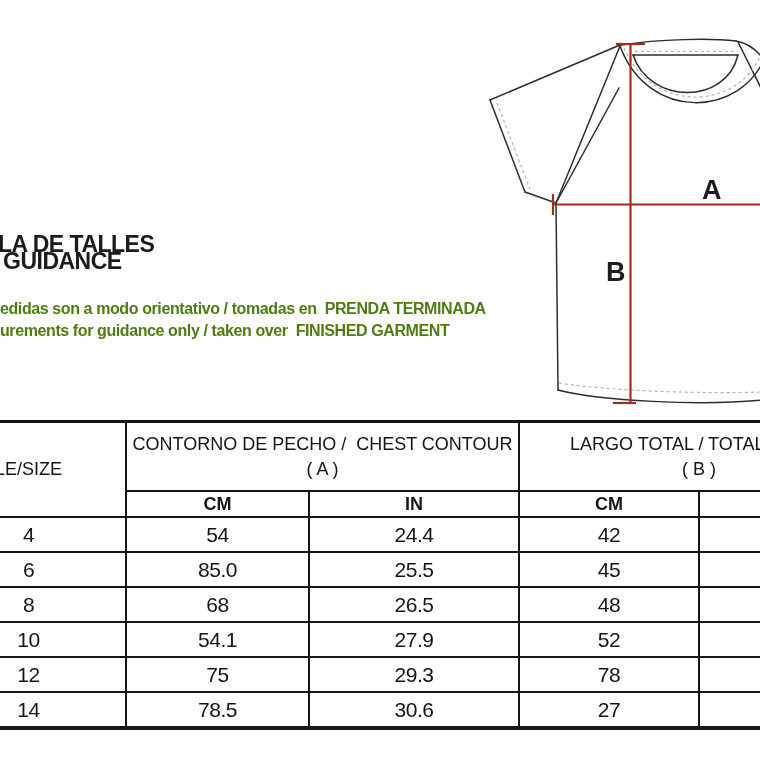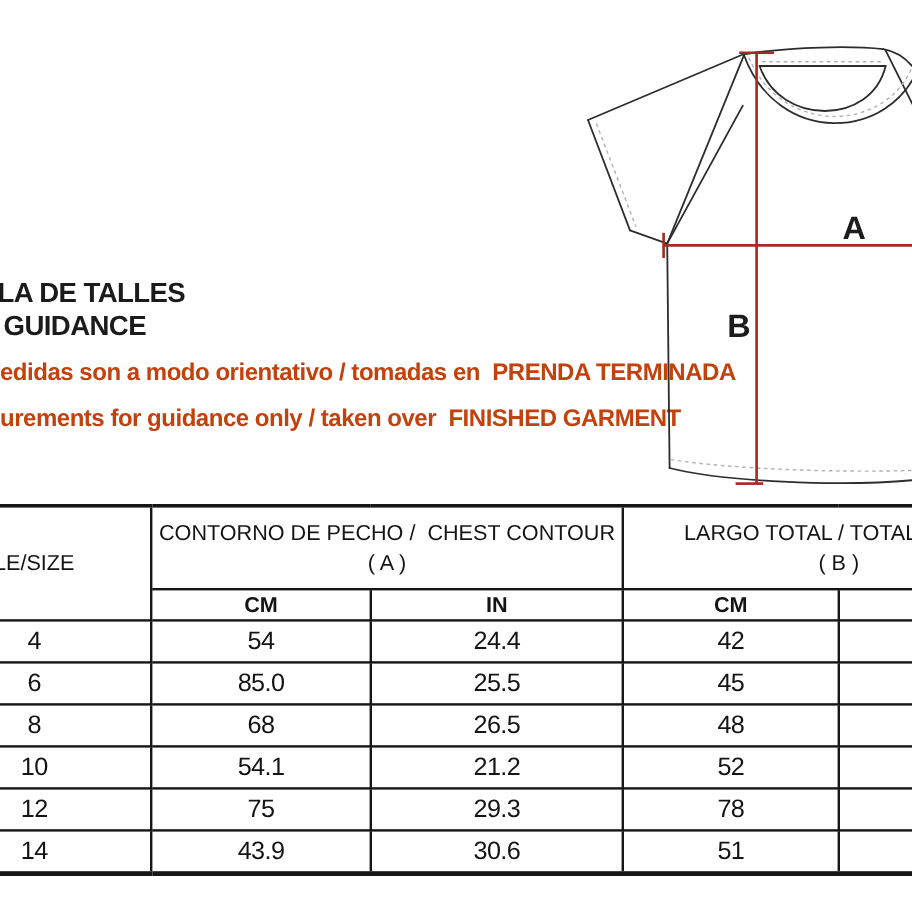--- a/index.html
+++ b/index.html
@@ -15,25 +15,25 @@
 
   
   .title-line {
     font-size: 23px;
     font-weight: bold;
     letter-spacing: -0.5px;
     white-space: pre;
     color: #1b1b1b;
   }
   .disclaimer-line {
-    font-size: 20px;
+    font-size: 16px;
     font-weight: bold;
     letter-spacing: -0.4px;
     white-space: pre;
-    color: #c2410c;
+    color: #4d7c0f;
   }
 
   
   #diagram-svg { position: absolute; left: 0; top: 0; width: 760px; height: 760px; }
   #diagram-svg text {
     font-family: "Liberation Sans", sans-serif;
     font-size: 27px;
     font-weight: 600;
   }
 
@@ -67,24 +67,24 @@
     font-weight: bold;
   }
   td.size-cell { padding-right: 22px; }
   .hdr-two-line { line-height: 25px; }
   .hdr-left-line { text-align: left; padding-left: 50px; line-height: 25px; }
 </style>
 </head>
 <body>
 
 <div class="abs title-line" style="left:-2px; top:231px;">LA DE TALLES</div>
-<div class="abs title-line" style="left:3px; top:258px;">GUIDANCE</div>
+<div class="abs title-line" style="left:3px; top:248px;">GUIDANCE</div>
 
 <div class="abs disclaimer-line" style="left:0px; top:300px;">edidas son a modo orientativo / tomadas en  PRENDA TERMINADA</div>
-<div class="abs disclaimer-line" style="left:0px; top:322px;margin-top:16px;">urements for guidance only / taken over  FINISHED GARMENT</div>
+<div class="abs disclaimer-line" style="left:0px; top:322px;">urements for guidance only / taken over  FINISHED GARMENT</div>
 
 <svg id="diagram-svg" viewBox="0 0 760 760">
 
   <g fill="none" stroke-width="1.5" stroke-linecap="round" stroke="#2d2d2d">
     <path d="M621 45 C660 39 710 38 736 41"></path>
     <path d="M736 41 C748 43 757 50 764 60"></path>
     <path d="M738 42 L763 92"></path>
     <path d="M620 46 C648 122 742 118 766 55"></path>
     <path d="M633 55 C650 105 726 105 738 55"></path>
     <path d="M633 55 L738 55"></path>
@@ -161,33 +161,33 @@
       <tr class="data-row">
         <td class="size-cell no-left">8</td>
         <td>68</td>
         <td>26.5</td>
         <td>48</td>
         <td class="no-right"></td>
       </tr>
       <tr class="data-row">
         <td class="size-cell no-left">10</td>
         <td>54.1</td>
-        <td>21.2</td>
+        <td>27.9</td>
         <td>52</td>
         <td class="no-right"></td>
       </tr>
       <tr class="data-row">
         <td class="size-cell no-left">12</td>
         <td>75</td>
         <td>29.3</td>
         <td>78</td>
         <td class="no-right"></td>
       </tr>
       <tr class="data-row">
         <td class="size-cell no-left bb-thick">14</td>
-        <td class="bb-thick">43.9</td>
+        <td class="bb-thick">78.5</td>
         <td class="bb-thick">30.6</td>
-        <td class="bb-thick">51</td>
+        <td class="bb-thick">27</td>
         <td class="no-right bb-thick"></td>
       </tr>
     </tbody>
   </table>
 </div>
 
 </body></html>

